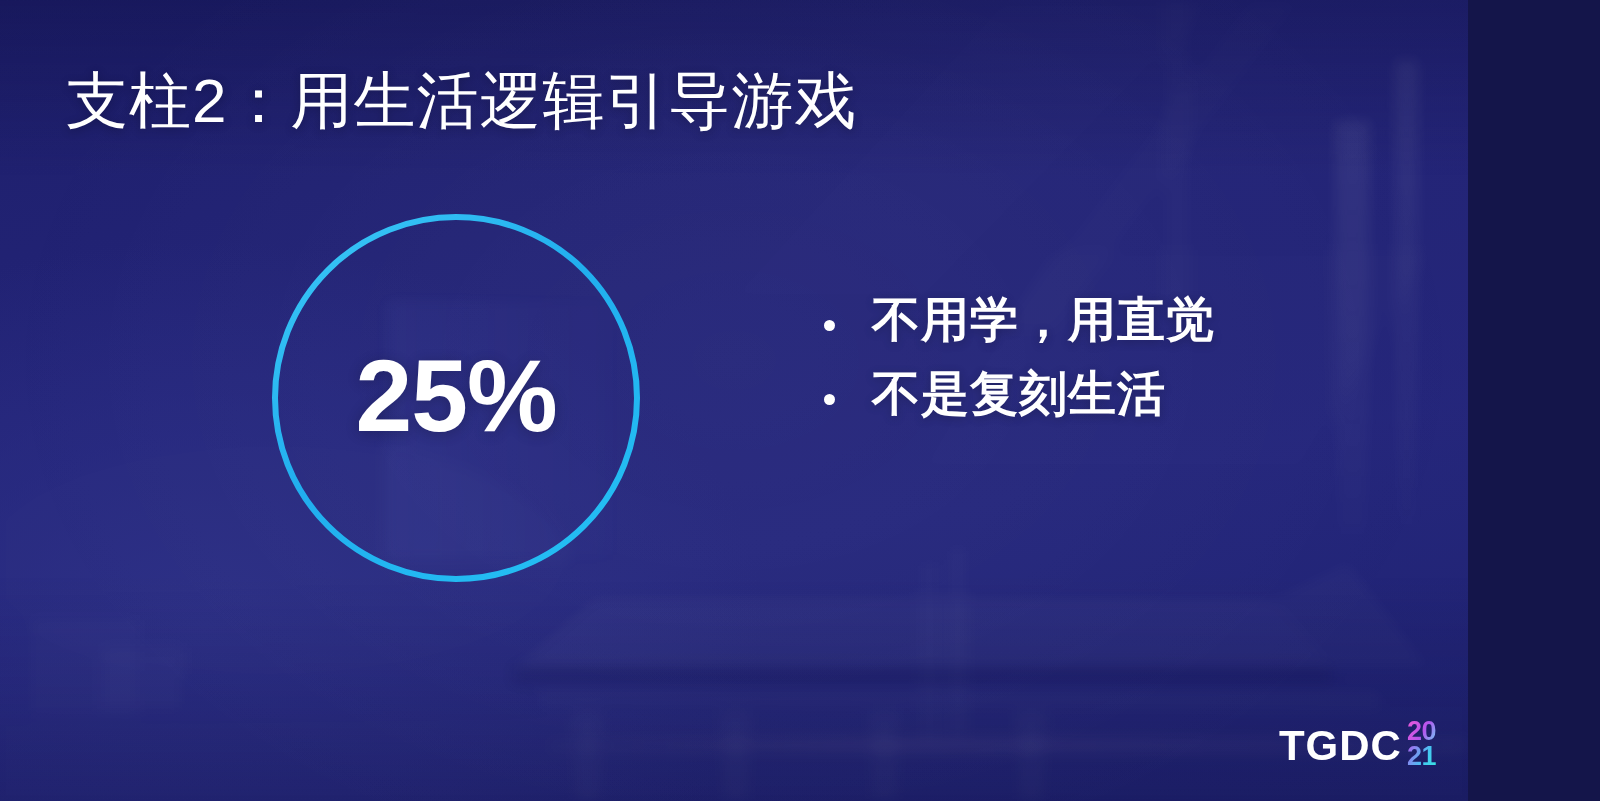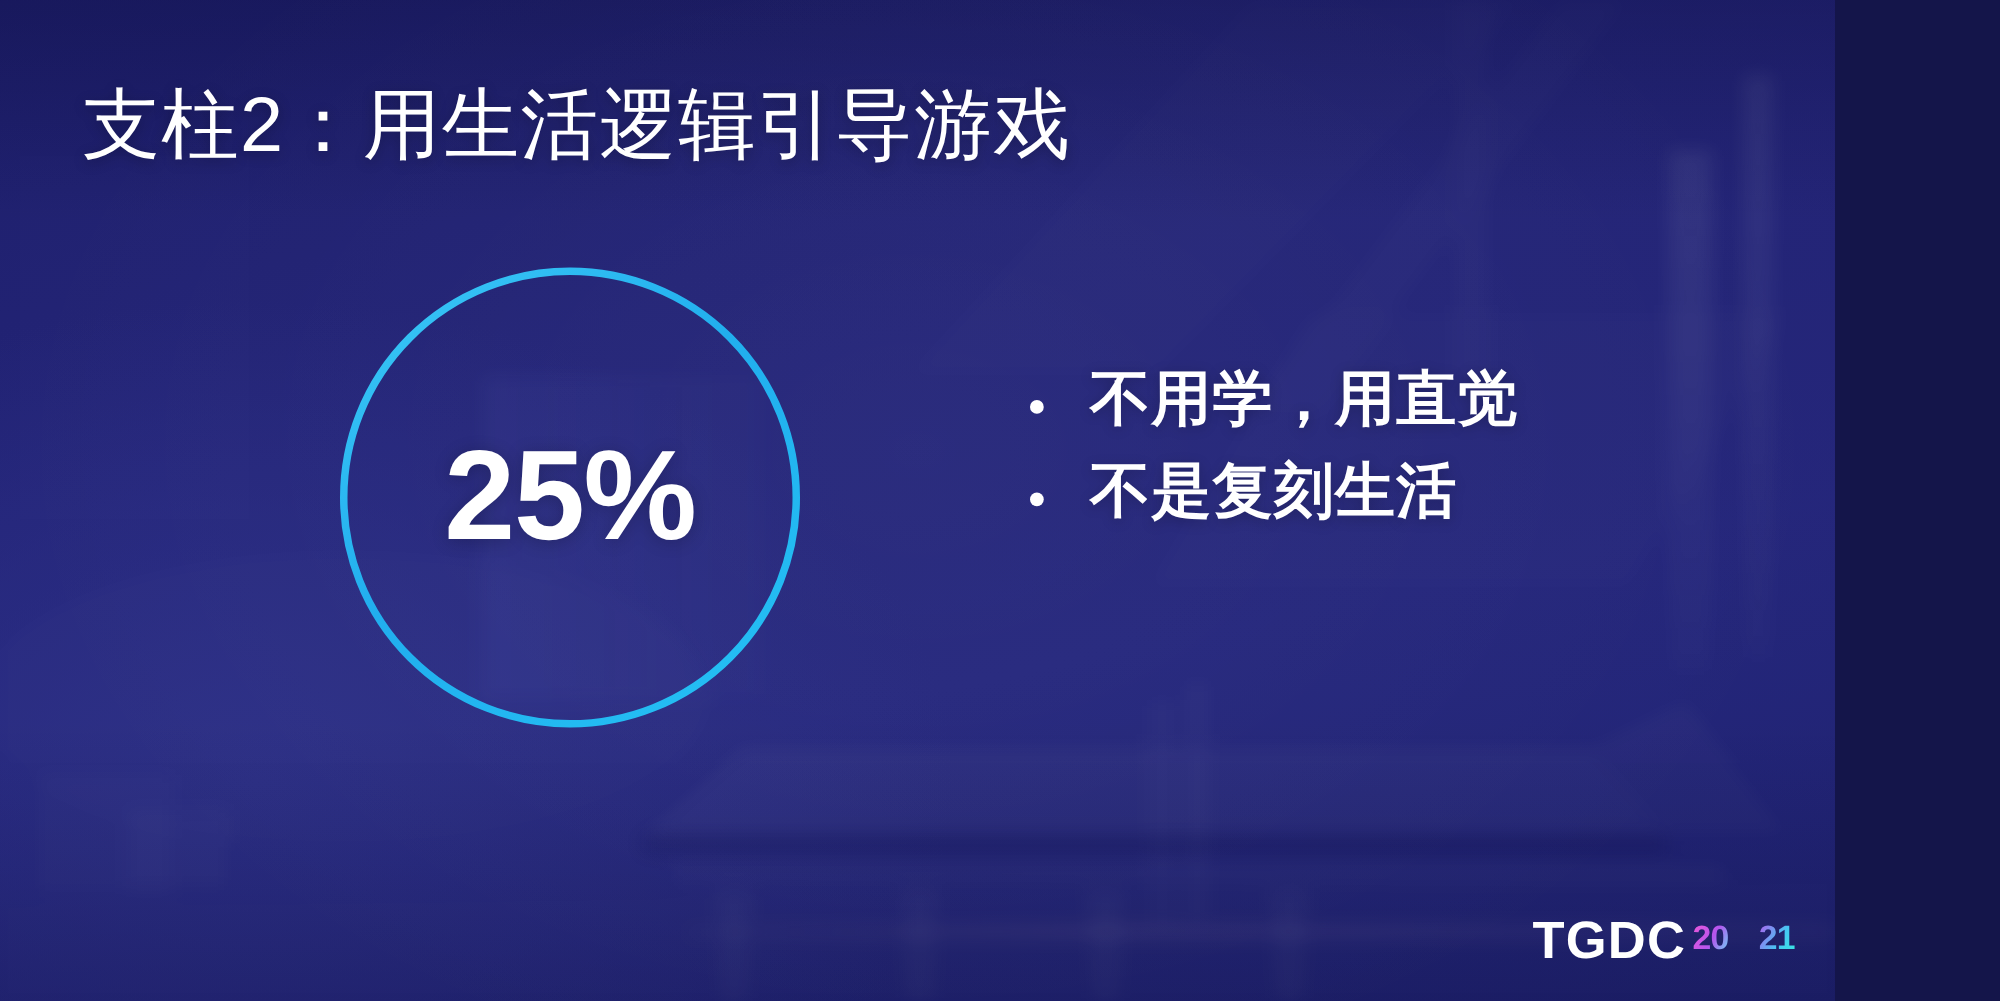--- a/index.html
+++ b/index.html
@@ -128,25 +128,24 @@
   }
   .logo-word {
     font-size: 42px;
     font-weight: 700;
     color: #ffffff;
     letter-spacing: 1px;
     line-height: 1;
   }
   .logo-year {
     display: flex;
-    flex-direction: row;
+    flex-direction: column;
     margin-left: 5px;
     margin-bottom: 4px;
     line-height: 0.92;
-    gap: 24px;
   }
   .logo-year span {
     font-size: 27px;
     font-weight: 700;
     letter-spacing: -0.5px;
   }
   .logo-year .yr-top {
     background: linear-gradient(120deg, #f058d8 0%, #b455ee 55%, #6ad5f5 100%);
     -webkit-background-clip: text;
     background-clip: text;

